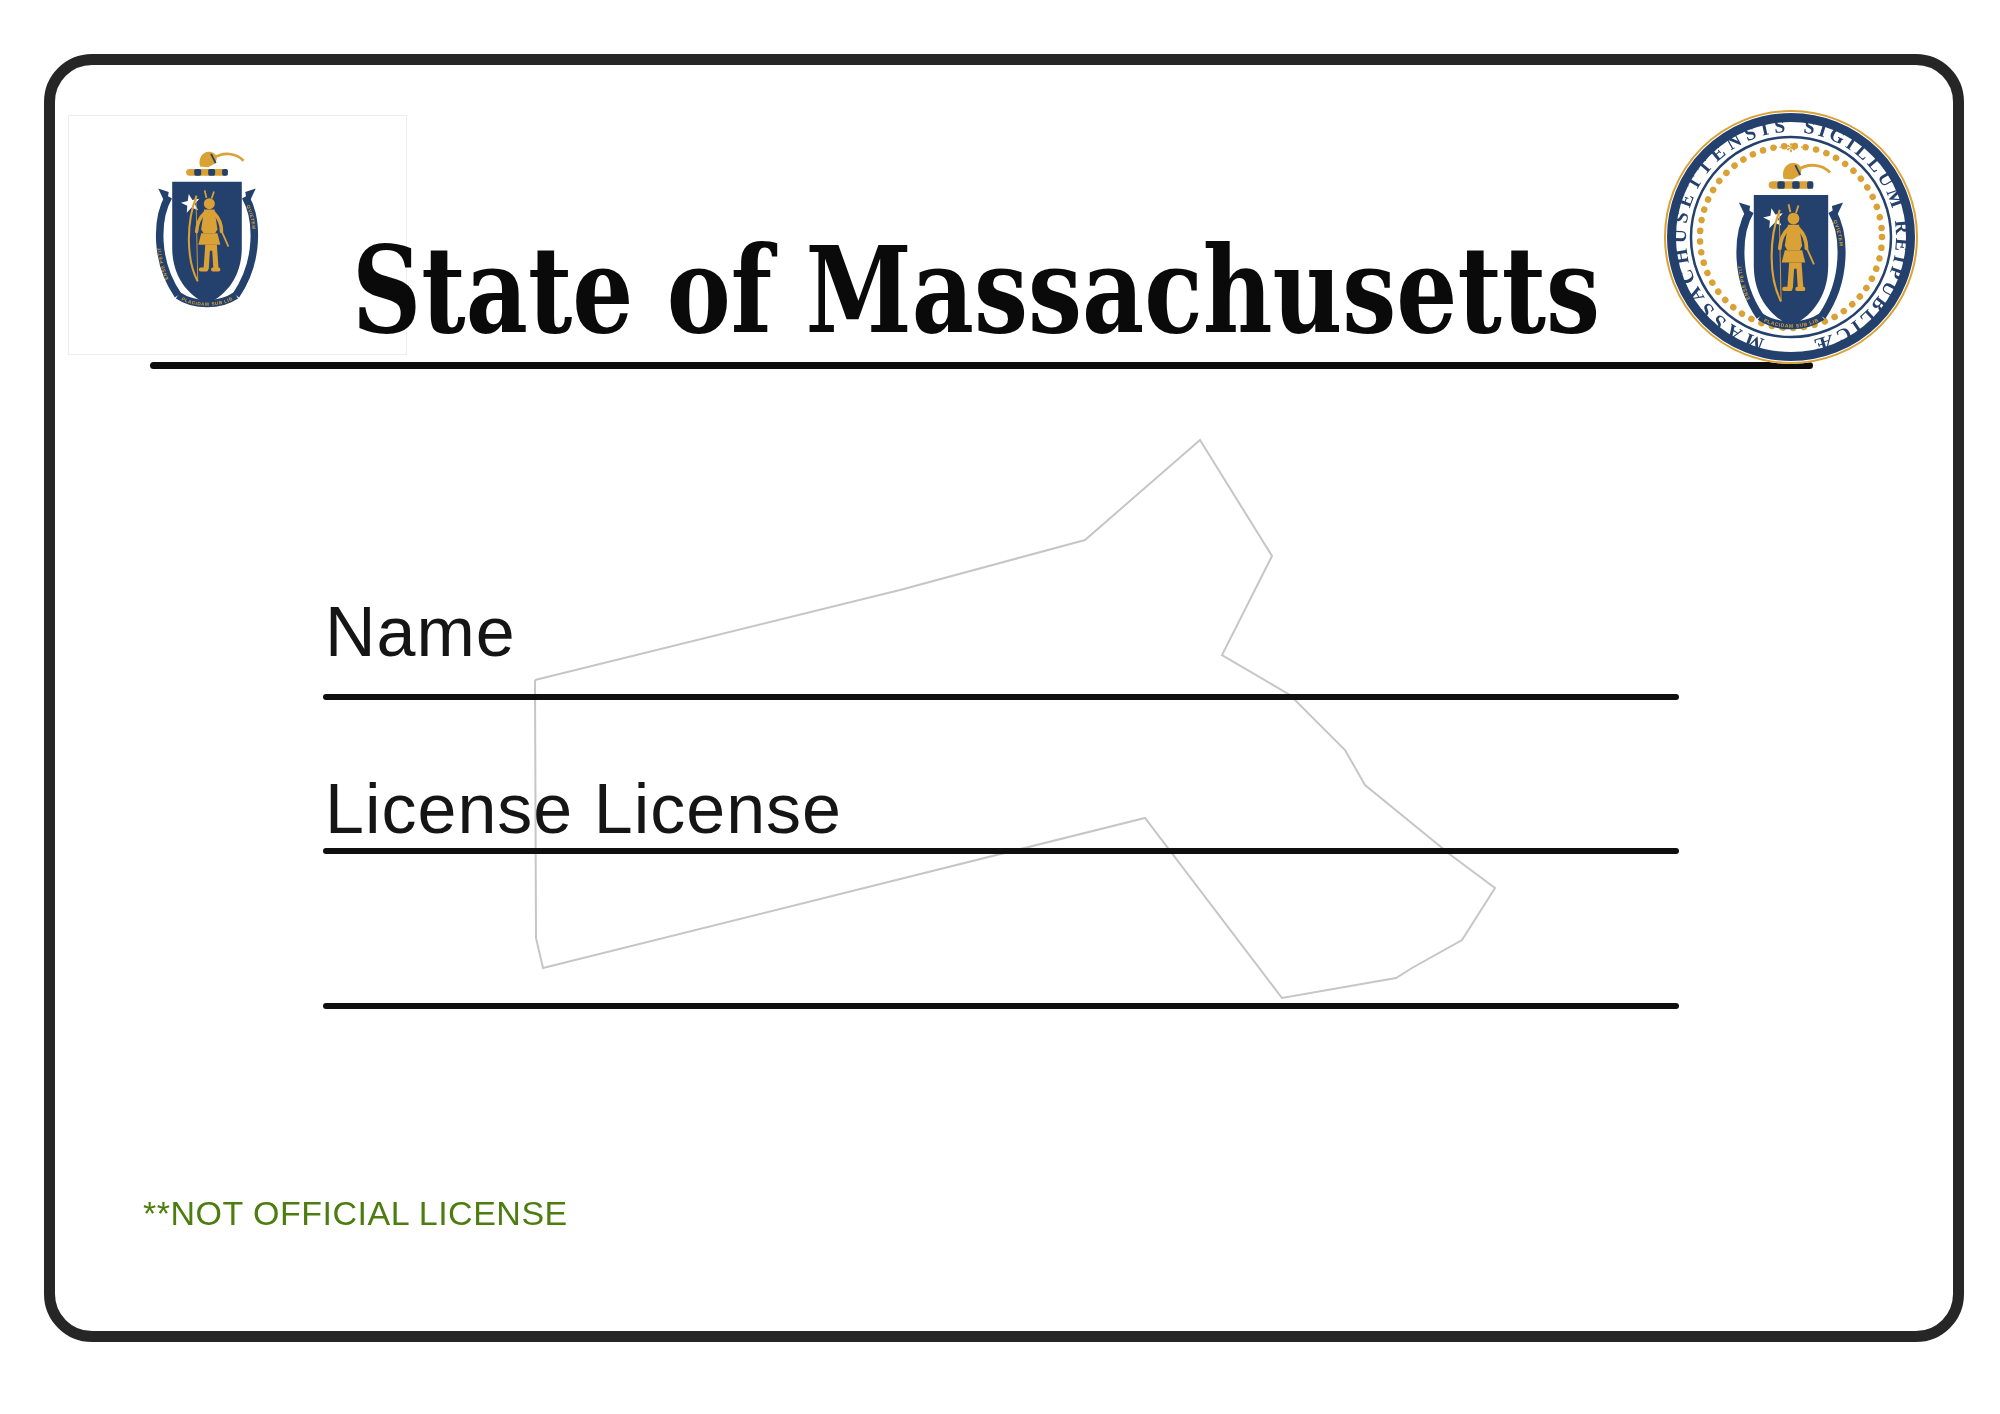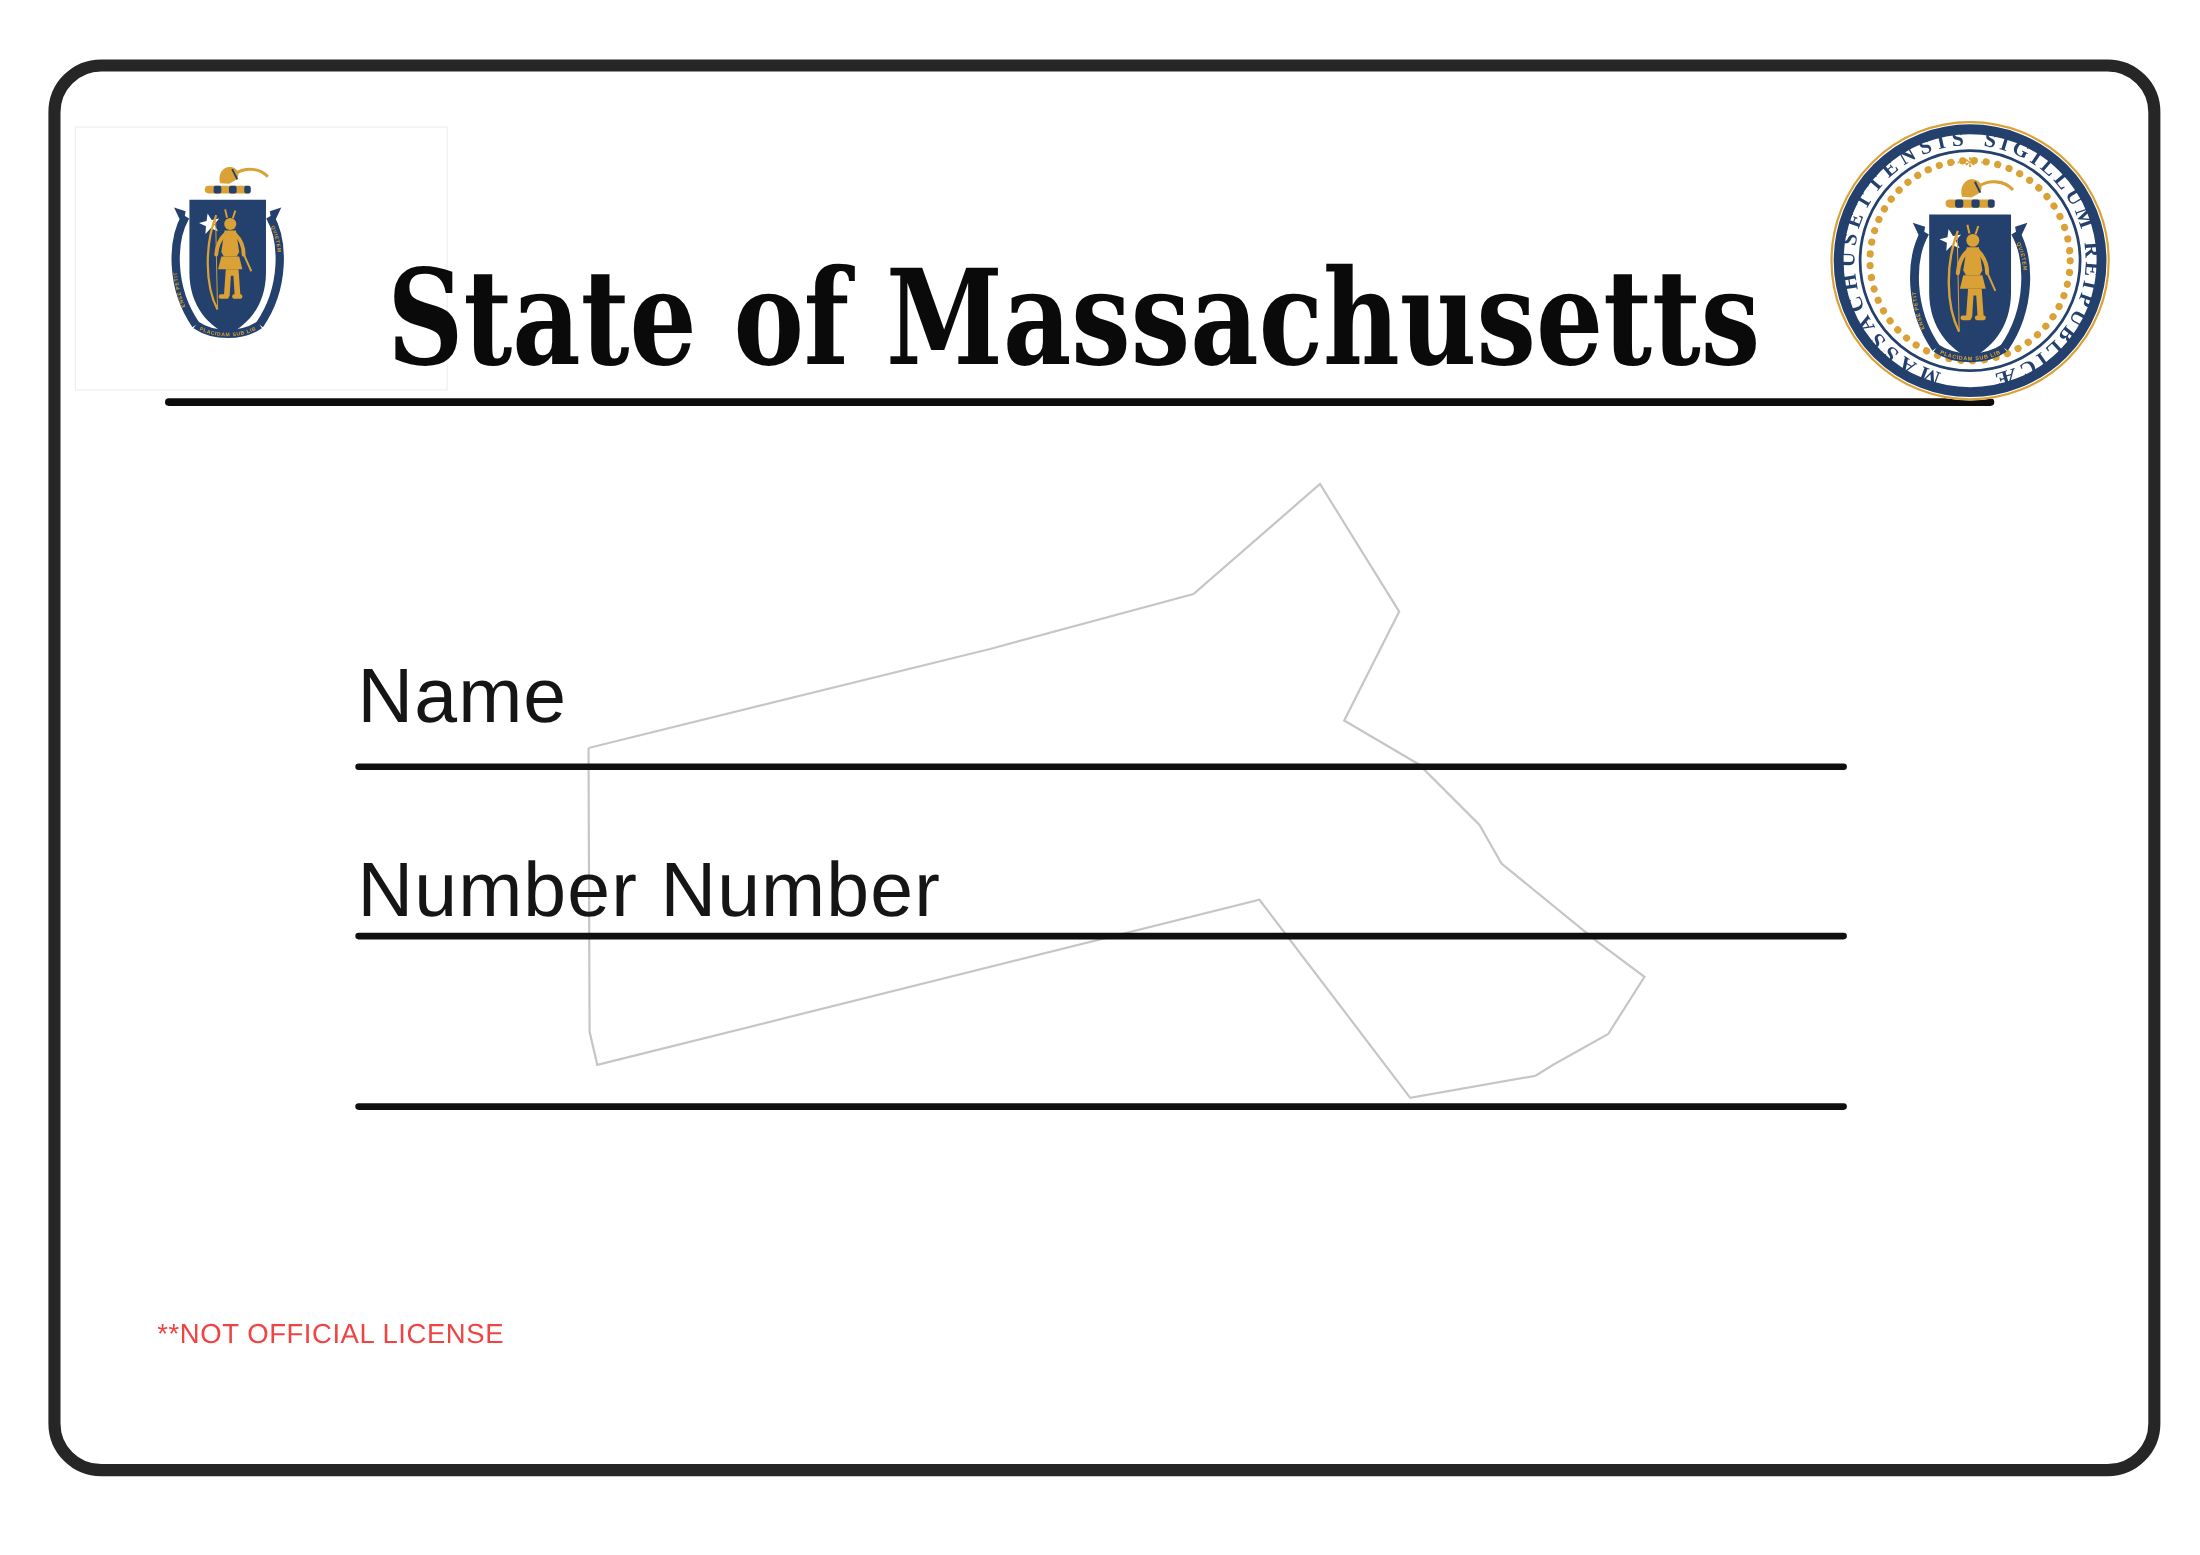--- a/index.html
+++ b/index.html
@@ -16,21 +16,21 @@
          transform:scaleX(0.80);transform-origin:left top;letter-spacing:0px;}
   .title-rule{position:absolute;left:150px;top:362px;width:1663px;height:7px;
               background:#0c0c0c;border-radius:4px;}
   .seal-svg{position:absolute;left:1661px;top:107px;width:260px;height:260px;}
   .field-label{position:absolute;left:325px;font-size:70px;color:#151515;line-height:1;
                letter-spacing:1px;white-space:nowrap;}
   .field-line{position:absolute;left:323px;width:1356px;height:6px;background:#0f0f0f;border-radius:3px;}
   .lbl-1{top:597px;} .ln-1{top:694px;}
   .lbl-2{top:774px;} .ln-2{top:848px;}
   .lbl-3{top:927px;} .ln-3{top:1003px;}
-  .disclaimer{position:absolute;left:143px;top:1188px;font-size:25px;color:#ef4444;
+  .disclaimer{position:absolute;left:143px;top:1188px;font-size:34px;color:#4d7c0f;
               line-height:50px;letter-spacing:0.5px;white-space:nowrap;}
 </style>
 </head>
 <body>
 
 <div id="canvas">
 
   <svg width="0" height="0" style="position:absolute" aria-hidden="true">
     <defs>
       <path id="mL" d="M48,252 C10,196 14,118 38,84"></path>
@@ -116,21 +116,21 @@
     <text font-family="Liberation Serif, serif" font-size="19.5" font-weight="bold" fill="#24406d" letter-spacing="5">
       <textPath href="#arcL" xlink:href="#arcL" startOffset="26">MASSACHUSETTENSIS</textPath>
     </text>
     <text x="130" y="45" text-anchor="middle" font-size="12" fill="#d9a136" font-family="DejaVu Sans, sans-serif">·· ✻ ··</text>
     <use href="#arms" xlink:href="#arms" transform="translate(68,52) scale(0.62)"></use>
   </svg>
 
   <div class="field-label lbl-1">Name</div>
   <div class="field-line ln-1"></div>
 
-  <div class="field-label lbl-2">Number Number</div>
+  <div class="field-label lbl-2">License License</div>
   <div class="field-line ln-2"></div>
 
   <div class="field-line ln-3"></div>
 
   <div class="disclaimer">
     <div>**NOT OFFICIAL LICENSE</div>
   </div>
 
 </div>
 

